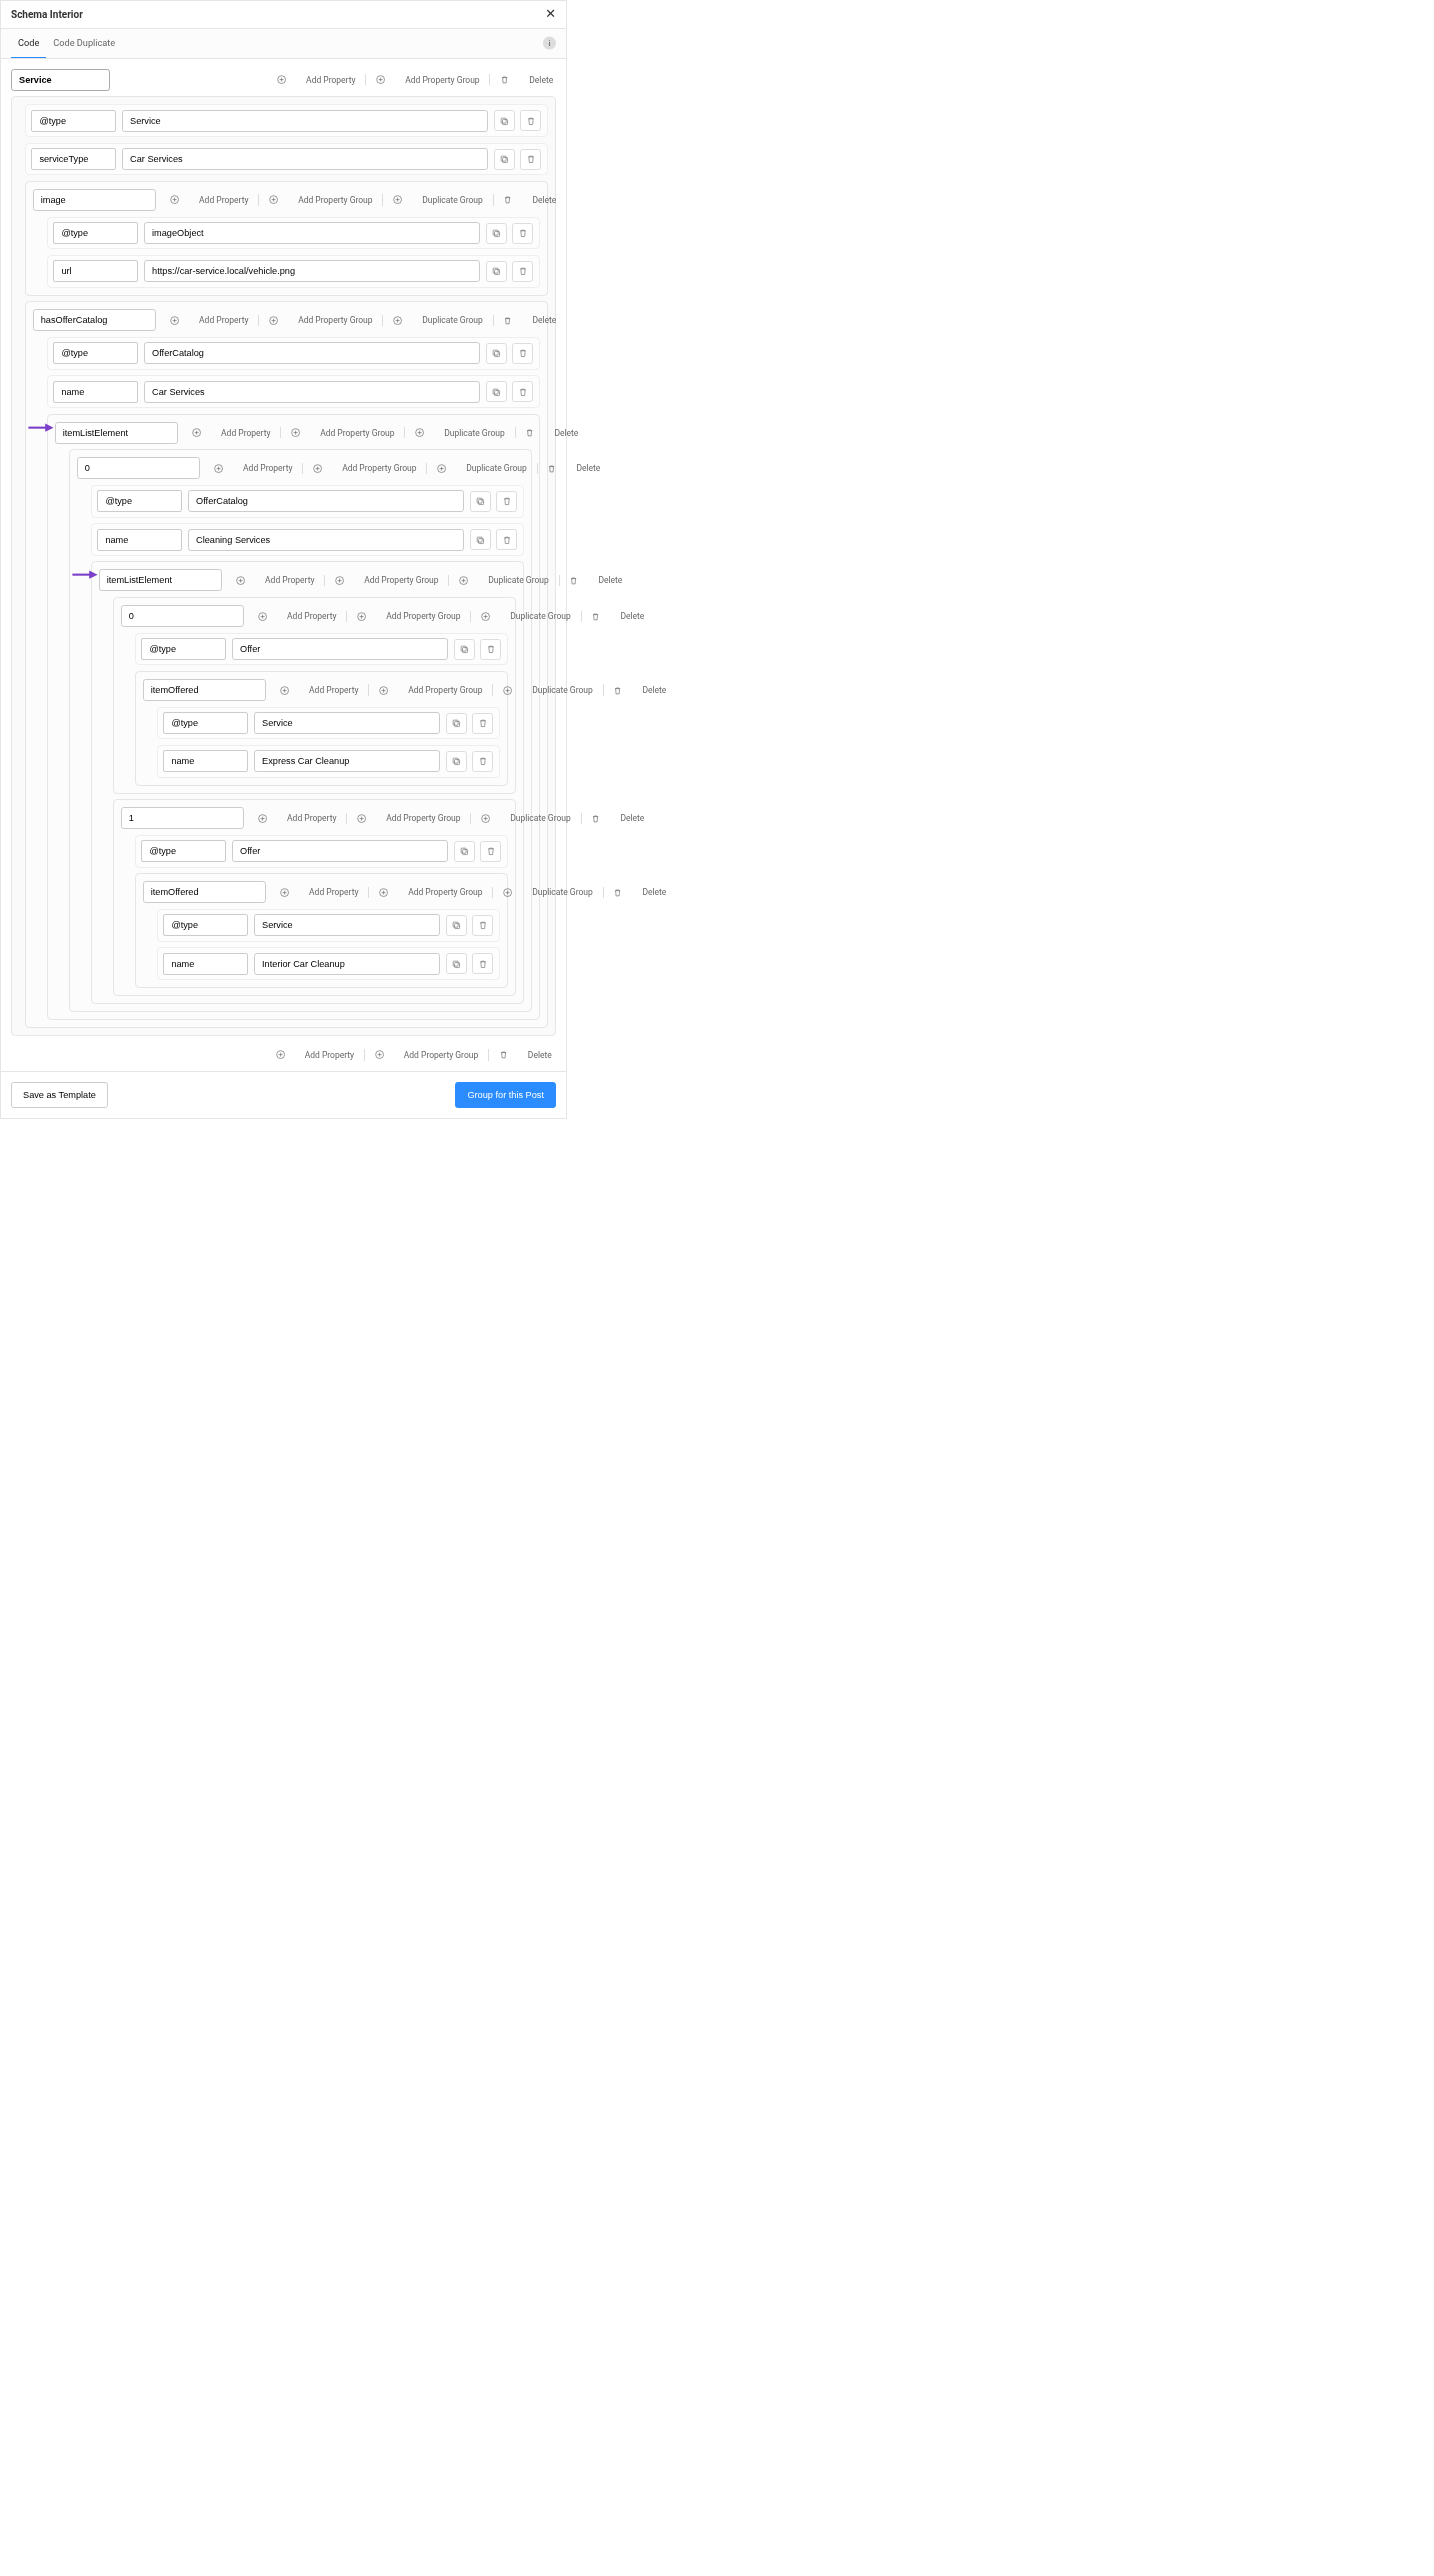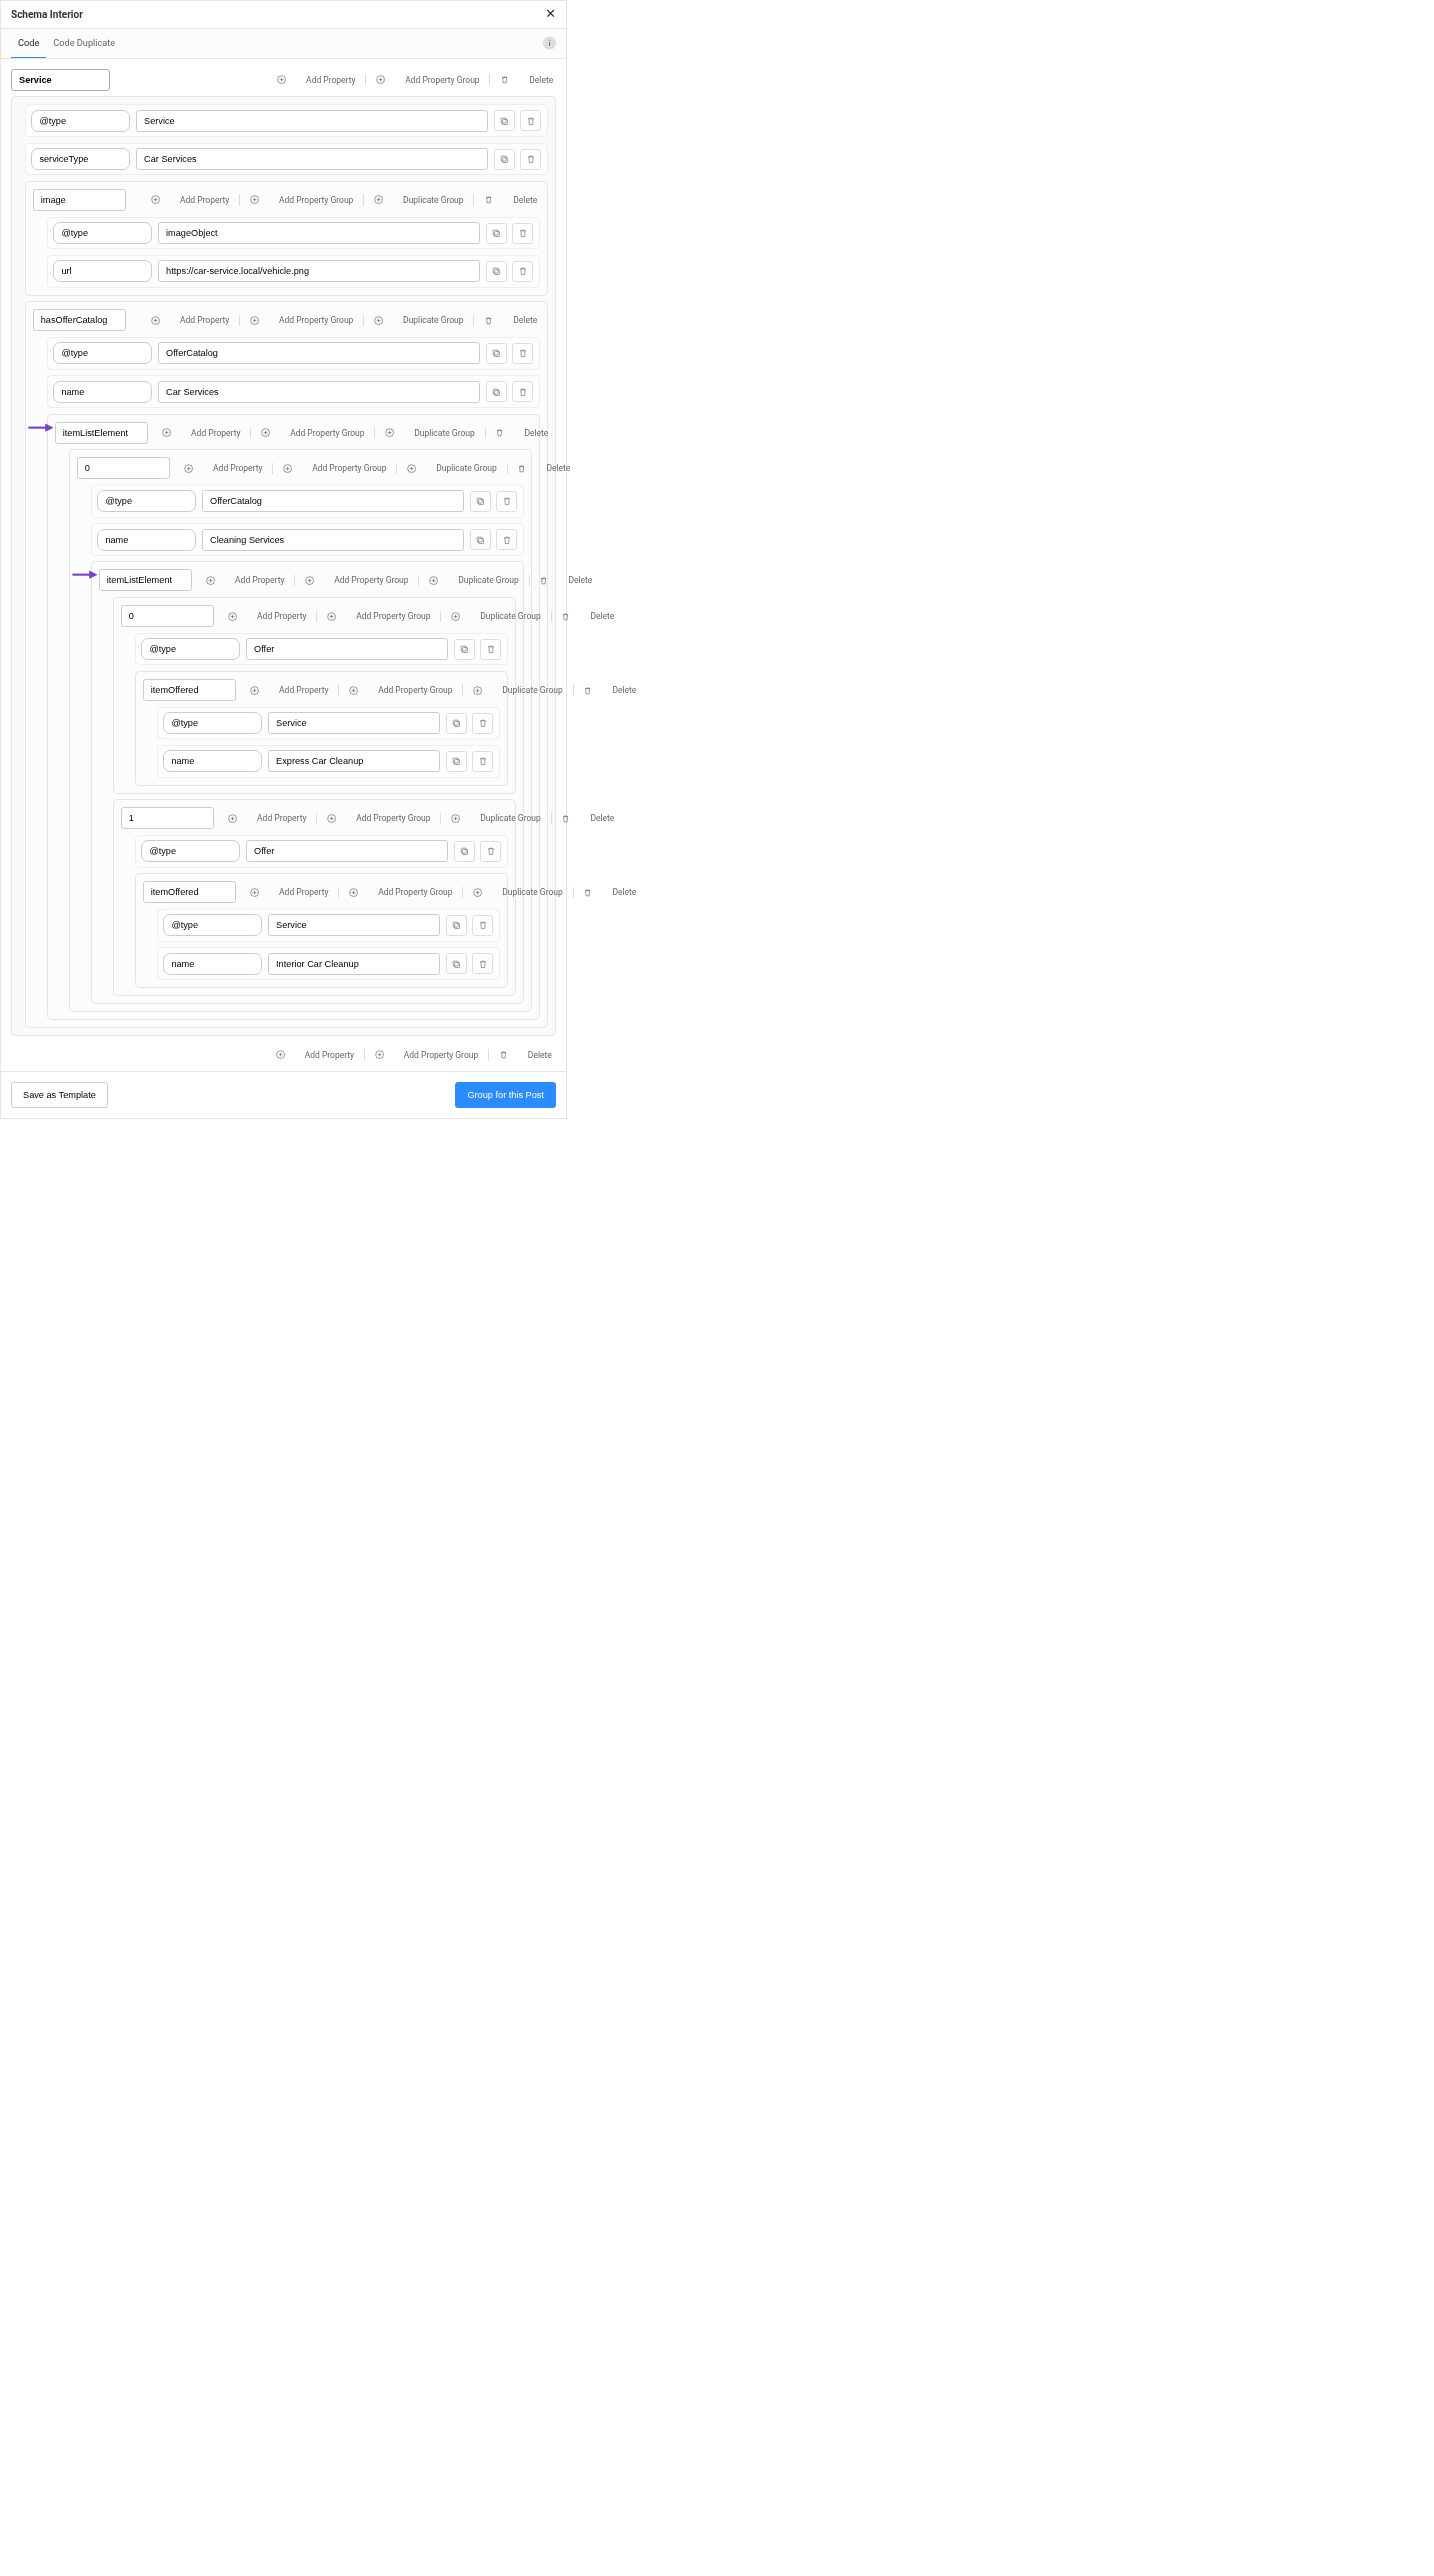--- a/index.html
+++ b/index.html
@@ -45,30 +45,30 @@
   .divider { width: 0.7px; height: 11.3px; background: #ddd; margin: 0 2.8px; }
   .group {
     border: 0.7px solid #e5e5e5; border-radius: 4.3px; background: #fafafa;
     padding: 7px 7px 7px 7px; margin-top: 5.7px;
   }
   .group-light { background: #fcfcfc; }
   .group-header {
     display: flex; align-items: center; gap: 5.7px; margin-bottom: 5.7px;
   }
   .group-name {
-    border: 0.7px solid #ccc; border-radius: 2.8px; padding: 5px 7px; width: 93px; font-size: 9.2px;
+    border: 0.7px solid #ccc; border-radius: 2.8px; padding: 5px 7px; width: 123px; font-size: 9.2px;
     background: #fff; font-weight: 500;
   }
   .row {
     display: flex; align-items: center; gap: 5.7px; padding: 4.3px 5.7px;
     border: 0.7px solid #eee; border-radius: 4.3px; background: #fdfdfd; margin-bottom: 5.7px;
   }
   .row:last-child { margin-bottom: 0; }
   .row-name {
-    border: 0.7px solid #ccc; border-radius: 7px; padding: 5px 7px; width: 99px; font-size: 9.2px;
+    border: 0.7px solid #ccc; border-radius: 2px; padding: 5px 7px; width: 85px; font-size: 9.2px;
     background: #fff;
   }
   .row-value {
     border: 0.7px solid #ccc; border-radius: 2.8px; padding: 5px 7px; flex: 1; font-size: 9.2px;
     background: #fff;
   }
   .icon-btn {
     width: 21px; height: 21px; border: 0.7px solid #ddd; border-radius: 2.8px; background: #fff;
     display: inline-flex; align-items: center; justify-content: center; cursor: pointer; color: #777;
   }

